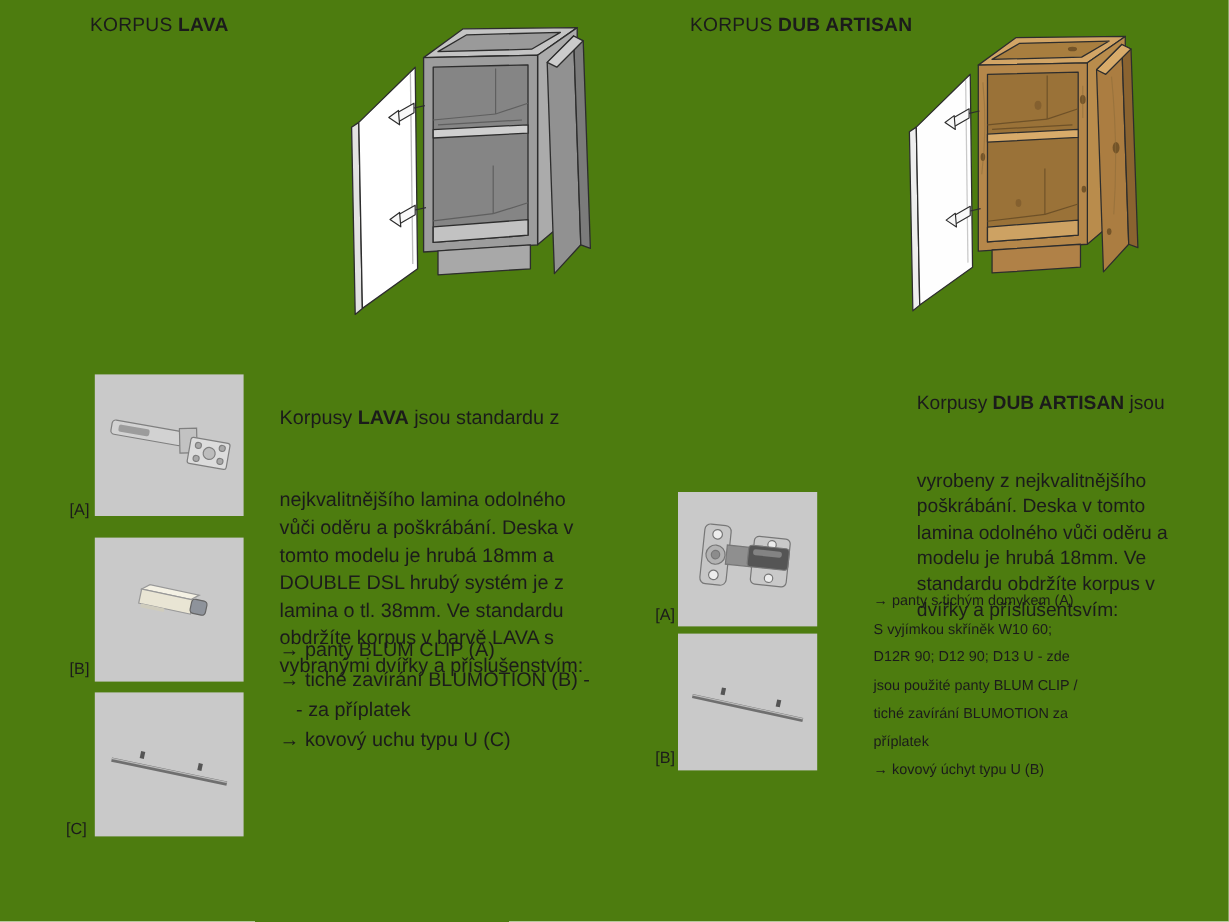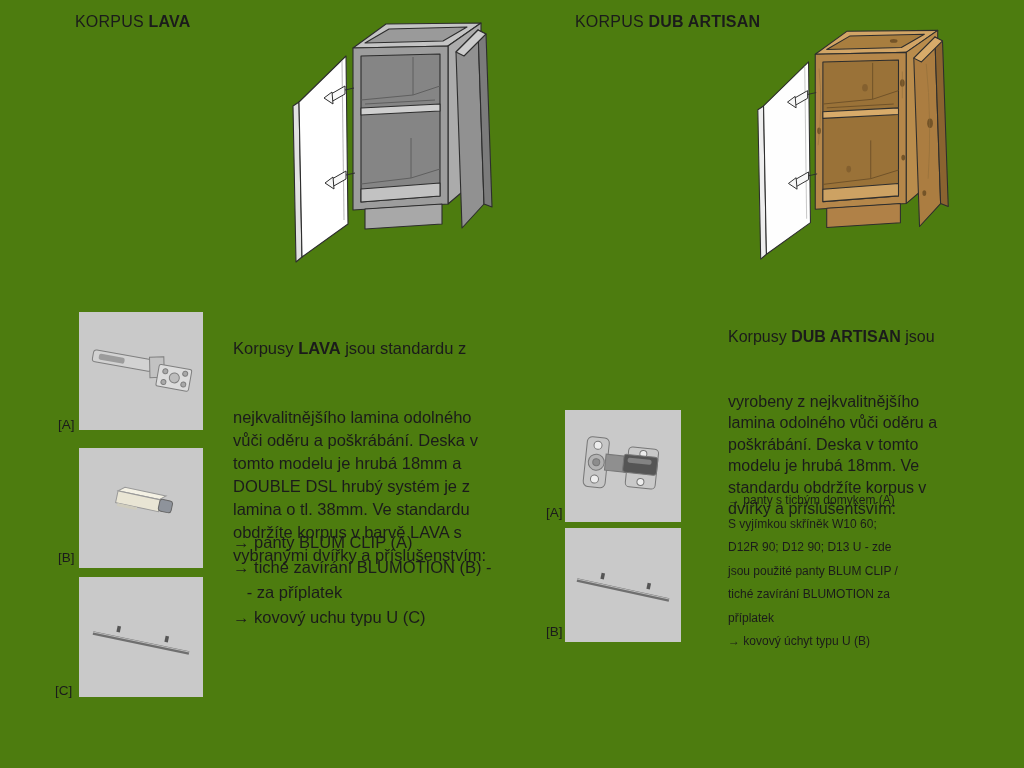--- a/index.html
+++ b/index.html
@@ -4,21 +4,21 @@
 <style>
   html,body{margin:0;padding:0;background:#ffffff;}
   .page{
     position:relative;width:1024px;height:768px;background:#4d7c0f;overflow:hidden;
     font-family:"Liberation Sans",sans-serif;color:#1b1b1b;
   }
   .abs{position:absolute;}
   .heading{font-size:16px;white-space:pre;letter-spacing:.2px;}
   .heading .bold{font-weight:700;}
   .para-left{font-size:16.5px;line-height:23px;white-space:pre;}
-  .para-right{font-size:16px;line-height:21.5px;white-space:pre;}
+  .para-right{font-size:16px;line-height:21.5px;white-space:pre;margin-left:36px;}
   .bullets-left{font-size:16.5px;line-height:25px;white-space:pre;}
   .bullets-right{font-size:12px;line-height:23.5px;white-space:pre;}
   .photo{background:#c9c9c9;}
   .lbl{font-size:13.5px;color:#1b1b1b;white-space:pre;}
   svg{display:block;}
 </style>
 </head>
 <body>
 
 <div class="page">
@@ -200,17 +200,17 @@
       <line x1="12" y1="52" x2="104" y2="72" stroke="#6f6f6f" stroke-width="3.5"></line>
       <line x1="12" y1="51" x2="104" y2="71" stroke="#bbbbbb" stroke-width="1"></line>
       <rect x="36" y="45" width="3.5" height="6" fill="#555555" transform="rotate(12 37 48)"></rect>
       <rect x="82" y="55" width="3.5" height="6" fill="#555555" transform="rotate(12 83 58)"></rect>
     </svg>
   </div>
   <div class="abs lbl" style="left:546px;top:624px;">[B]</div>
 
   <div class="abs para-right" style="left:728px;top:283px;">
     <div><span>Korpusy </span><b>DUB ARTISAN</b><span> jsou</span></div>
-    <div><div>vyrobeny z nejkvalitnějšího</div><div>lamina odolného vůči oděru a</div><div>poškrábání. Deska v tomto</div><div>modelu je hrubá 18mm. Ve</div><div>standardu obdržíte korpus v</div><div>dvířky a příslušentsvím:</div></div>
+    <div><div>vyrobeny z nejkvalitnějšího</div><div>poškrábání. Deska v tomto</div><div>lamina odolného vůči oděru a</div><div>modelu je hrubá 18mm. Ve</div><div>standardu obdržíte korpus v</div><div>dvířky a příslušentsvím:</div></div>
   </div>
   <div class="abs bullets-right" style="left:728px;top:489px;"><div>→ panty s tichým domykem (A)</div><div>S vyjímkou skříněk W10 60;</div><div>D12R 90; D12 90; D13 U - zde</div><div>jsou použité panty BLUM CLIP /</div><div>tiché zavírání BLUMOTION za</div><div>příplatek</div><div>→ kovový úchyt typu U (B)</div></div>
 
 </div>
 
 </body></html>

